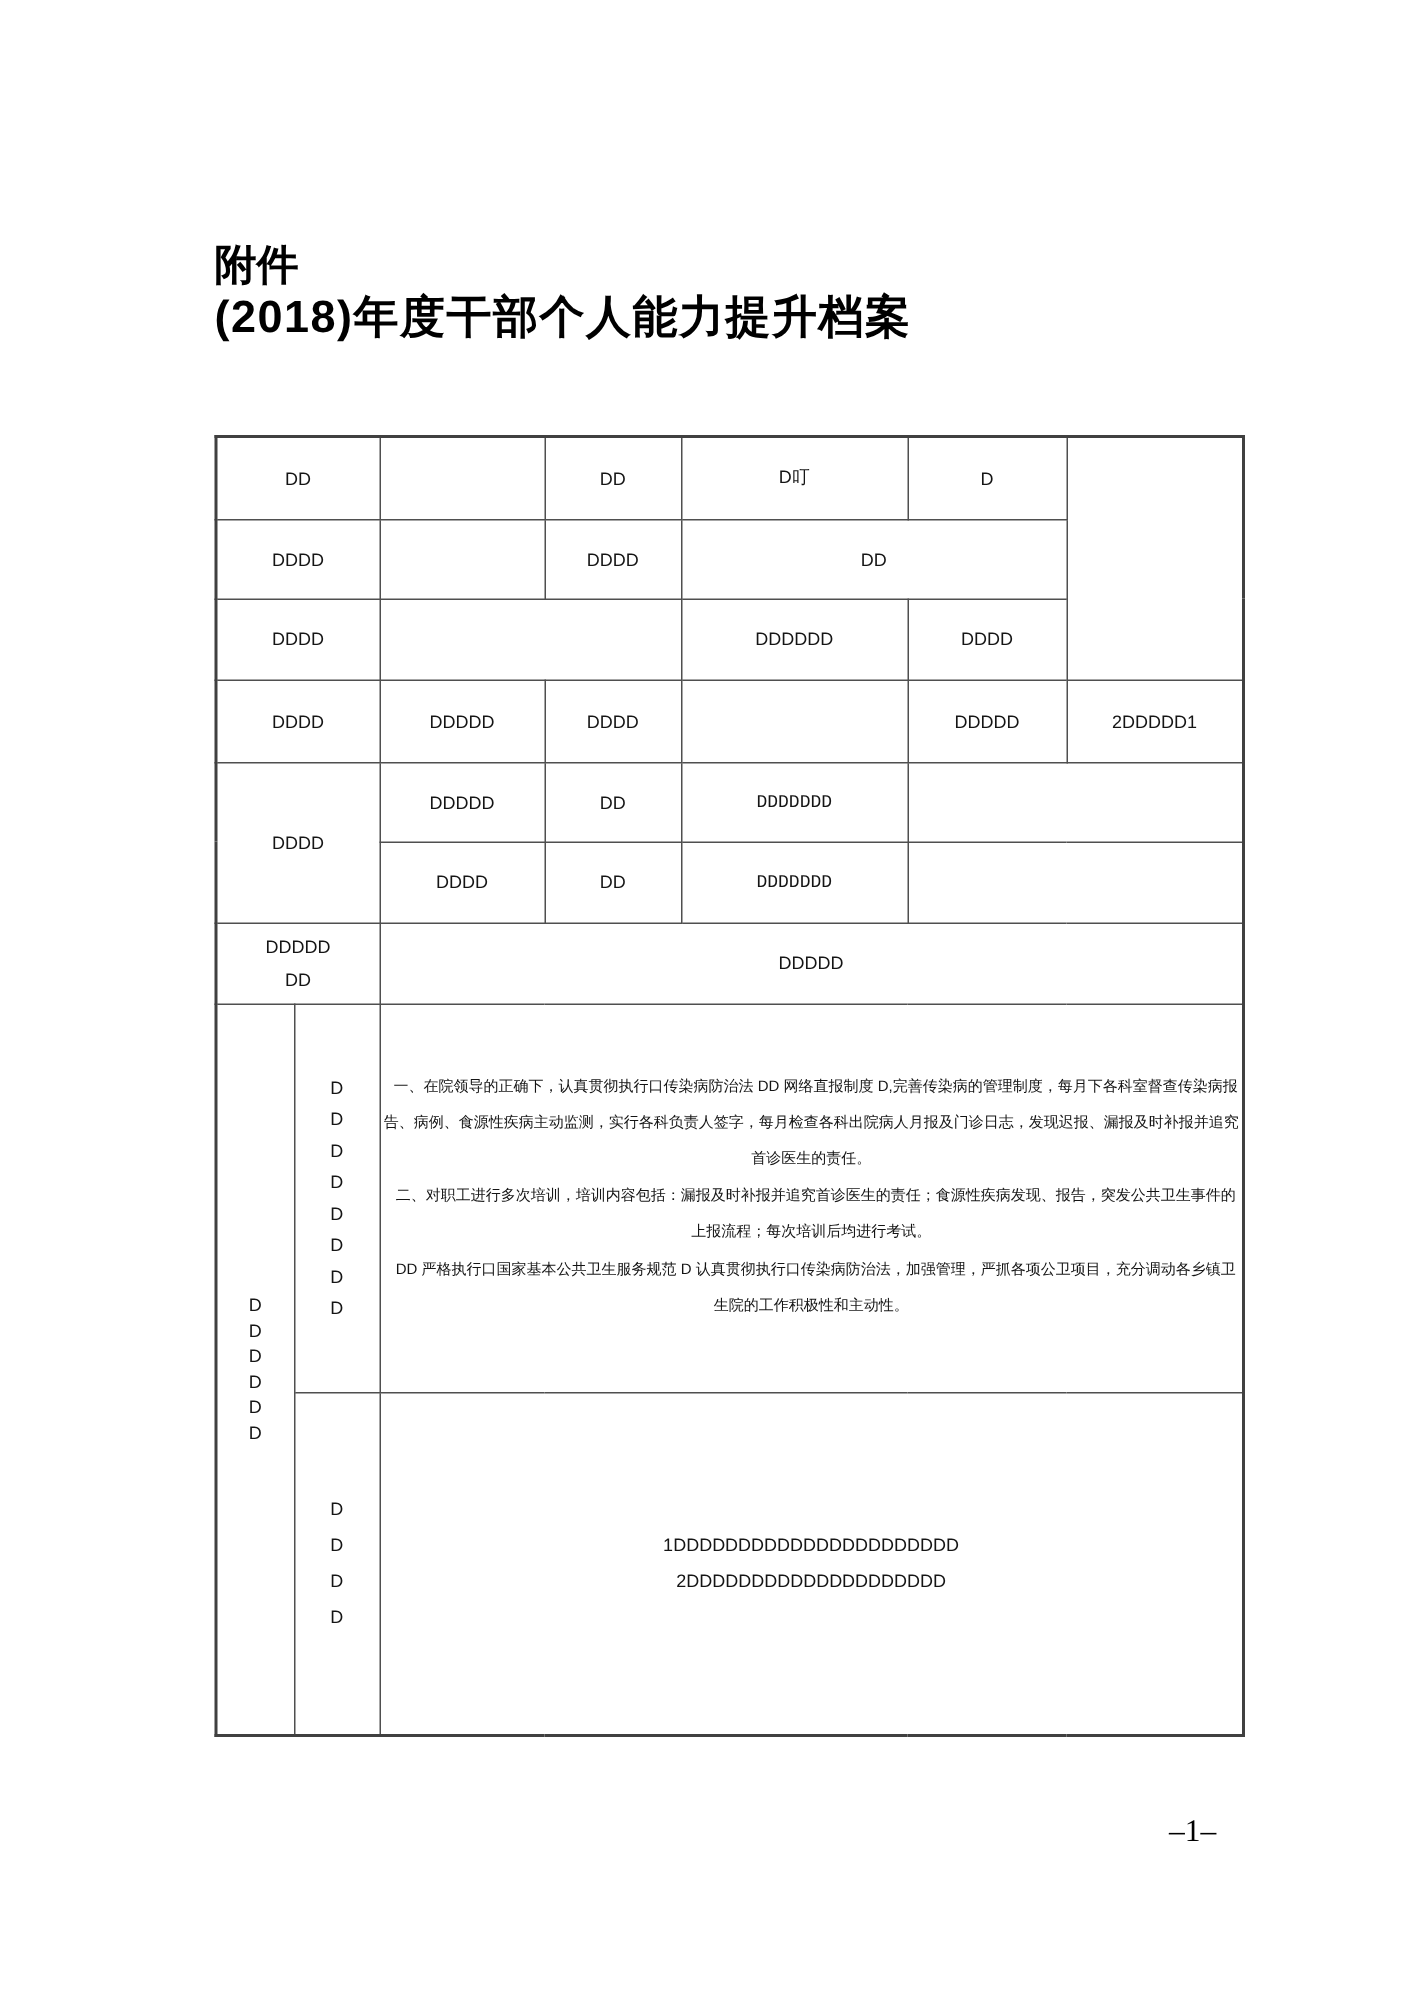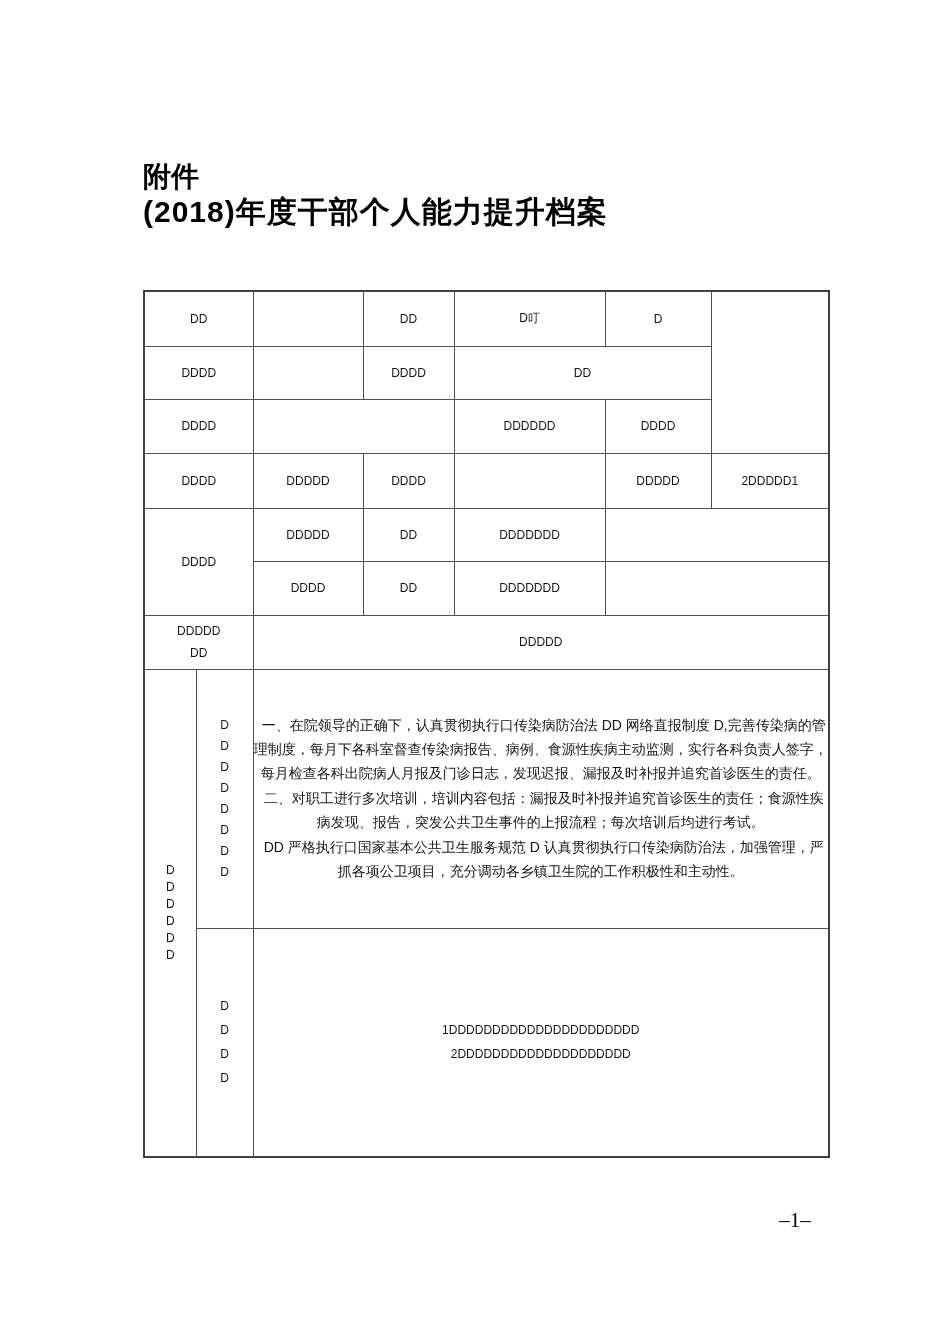--- a/index.html
+++ b/index.html
@@ -25,30 +25,30 @@
   table.form td {
     border:1px solid #4f4f4f;
     font-size:12px; color:#151515;
     text-align:center; vertical-align:middle;
     padding:0; overflow:hidden;
   }
   tr.h55 { height:55px; } tr.h53 { height:53px; } tr.h54 { height:54px; }
   tr.h259 { height:259px; } tr.h229 { height:229px; }
   td.pre { white-space:pre-line; }
   td.two-line { line-height:22px; }
-  td.left-pad { text-align:left; padding-left:16px; }
+  td.left-pad { text-align:left; padding-left:16px;font-family:Liberation Mono, monospace; }
   td.vcol1 { line-height:17px; font-size:12px; }
   td.vcol2u { line-height:21px; font-size:12px; }
   td.vcol2l { line-height:24px; font-size:12px; }
   td.para-cell {
     text-align:left; vertical-align:top;
     padding:72px 8px 0 10px;
   }
   td.para-cell p {
-    margin:0 0 1px 0; font-size:14px; line-height:24px;
+    margin:0 0 1px 0; font-size:10px; line-height:24px;
     text-indent:6px; color:#141414;
   }
   td.remarks-cell {
     text-align:left; vertical-align:top;
     padding:88px 8px 0 11px;
     font-size:11px; line-height:24px;
   }
   .page-number {
     position:absolute; left:760px; top:1208px; width:70px;
     text-align:center;

